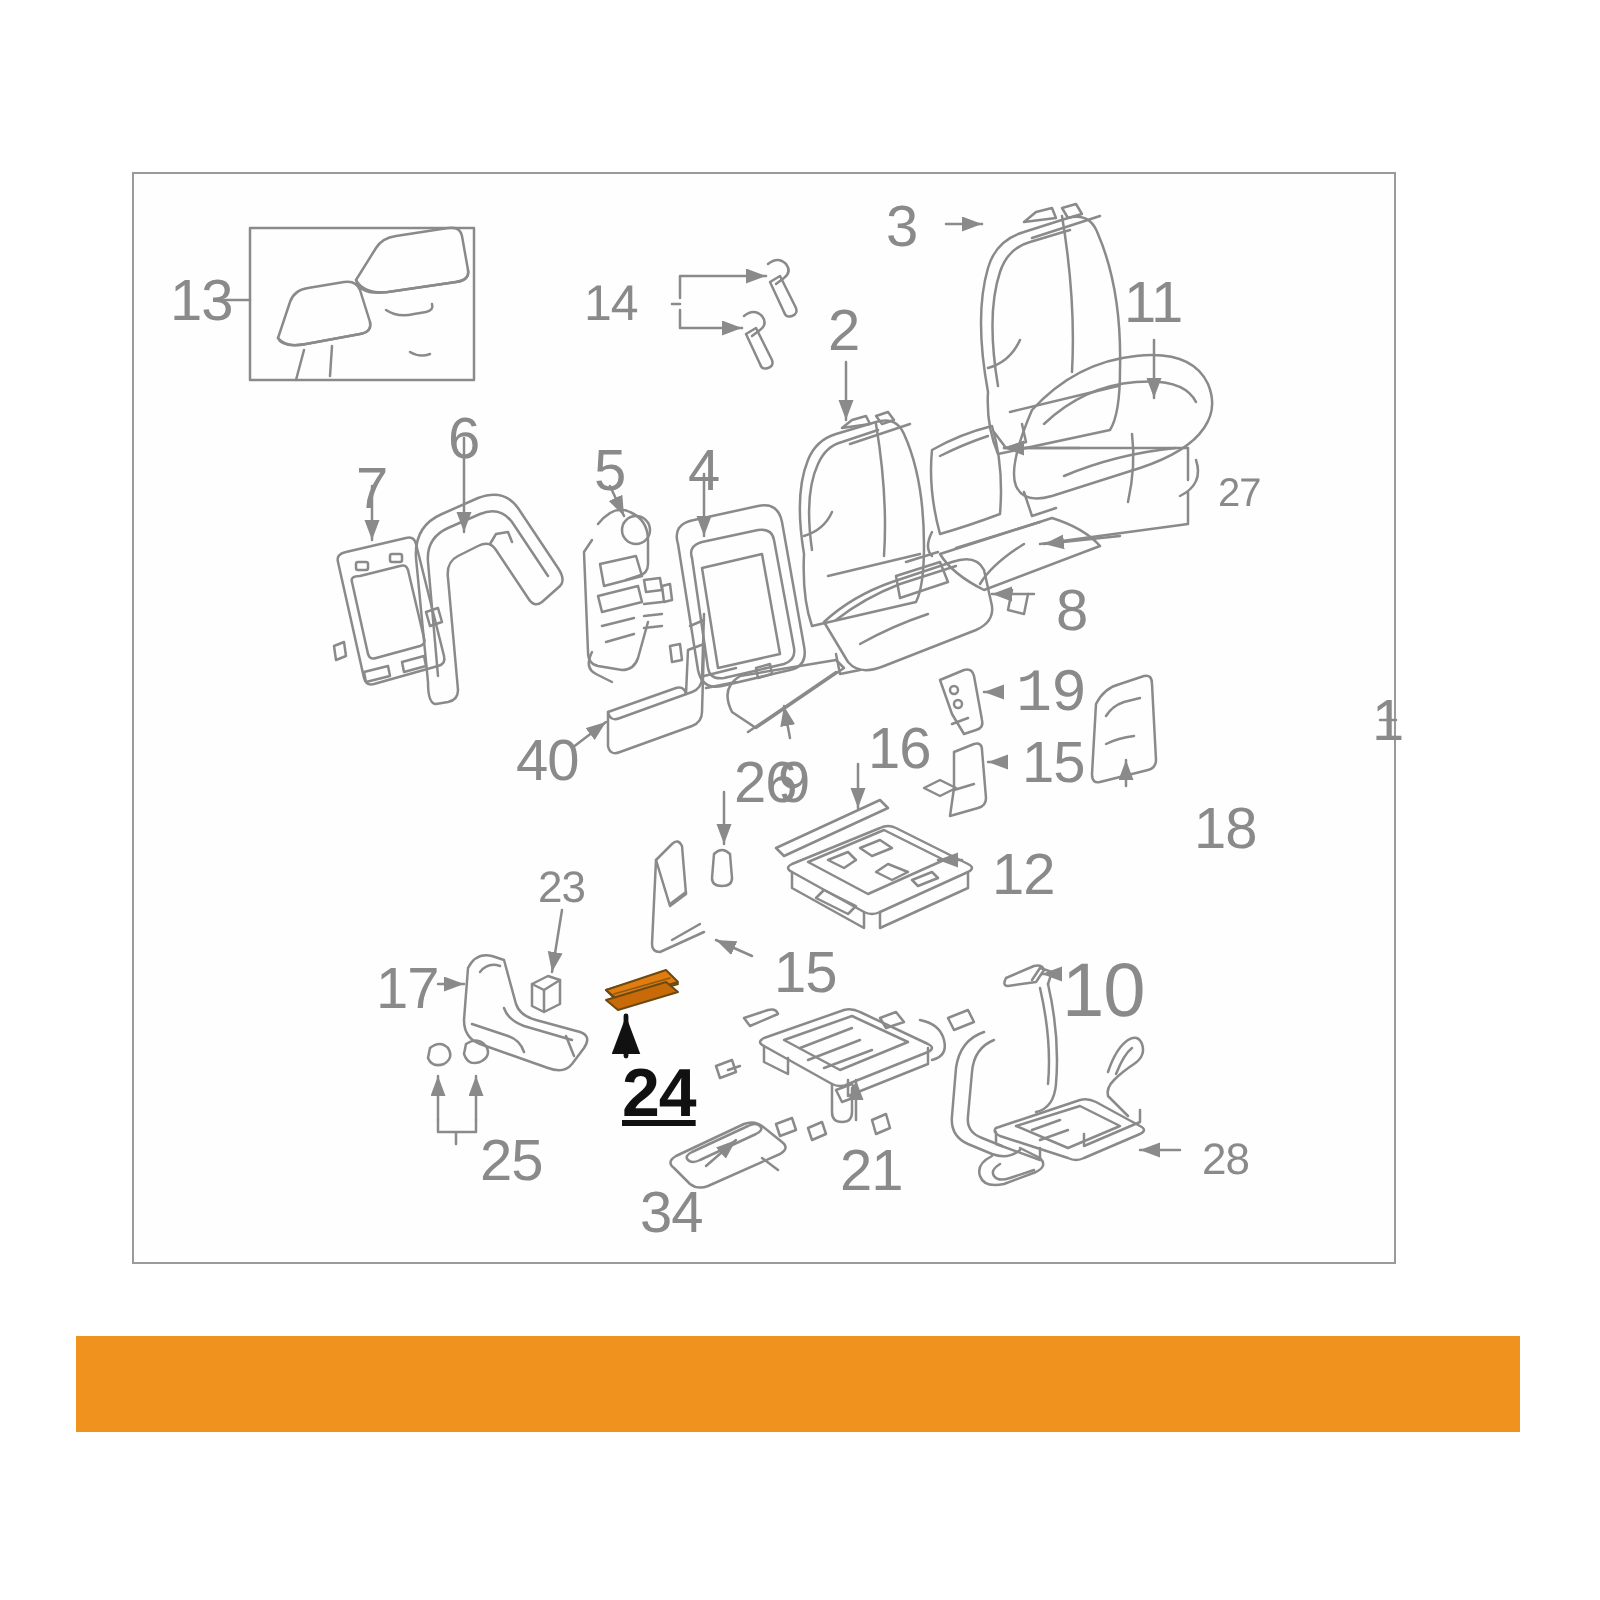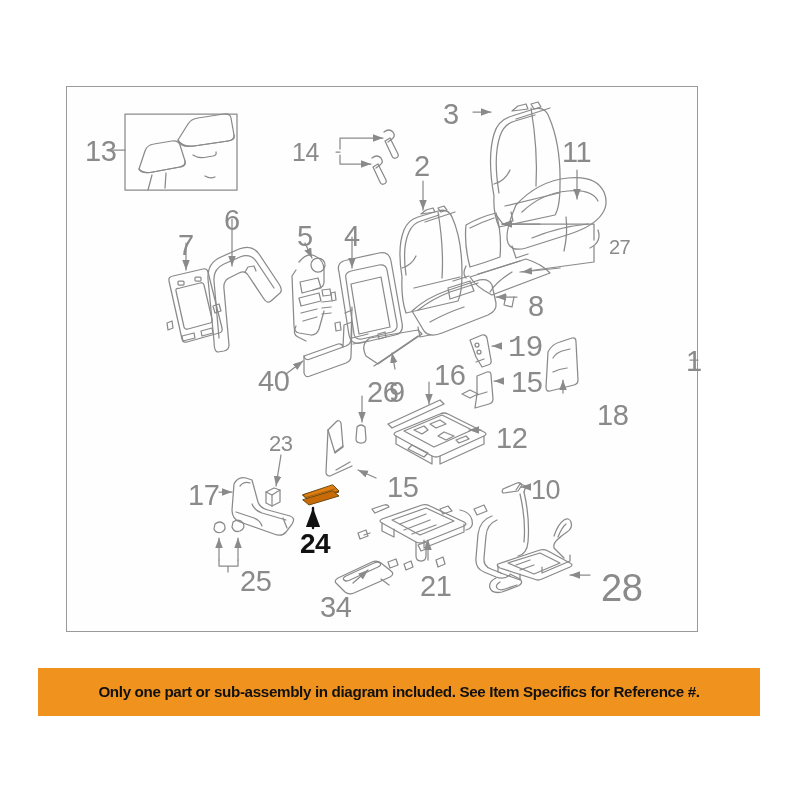--- a/index.html
+++ b/index.html
@@ -338,39 +338,38 @@
   <div id="labels">
     <div class="lbl" style="left: 686px; top: 347px; font-size: 29px;">1</div>
     <div class="lbl" style="left: 414px; top: 152px; font-size: 29px;">2</div>
     <div class="lbl" style="left: 443px; top: 100px; font-size: 29px;">3</div>
     <div class="lbl" style="left: 344px; top: 222px; font-size: 29px;">4</div>
     <div class="lbl" style="left: 297px; top: 222px; font-size: 29px;">5</div>
     <div class="lbl" style="left: 224px; top: 206px; font-size: 29px;">6</div>
     <div class="lbl" style="left: 178px; top: 231px; font-size: 29px;">7</div>
     <div class="lbl" style="left: 528px; top: 292px; font-size: 29px;">8</div>
     <div class="lbl" style="left: 389px; top: 378px; font-size: 29px;">9</div>
-    <div class="lbl" style="left: 531px; top: 477px; font-size: 27px;">10</div>
+    <div class="lbl" style="left: 531px; top: 477px; font-size: 38px;">10</div>
     <div class="lbl" style="left: 562px; top: 138px; font-size: 29px;">11</div>
     <div class="lbl" style="left: 496px; top: 424px; font-size: 29px;">12</div>
     <div class="lbl" style="left: 85px; top: 137px; font-size: 29px;">13</div>
     <div class="lbl" style="left: 292px; top: 140px; font-size: 25px;">14</div>
     <div class="lbl" style="left: 511px; top: 368px; font-size: 29px;">15</div>
     <div class="lbl" style="left: 387px; top: 473px; font-size: 29px;">15</div>
     <div class="lbl" style="left: 417px; top: 361px; font-size: 29px; margin-left: 17px;">16</div>
     <div class="lbl" style="left: 188px; top: 481px; font-size: 29px;">17</div>
     <div class="lbl" style="left: 555px; top: 401px; font-size: 29px; margin-left: 42px;">18</div>
     <div class="lbl" style="left: 508px; top: 333px; font-size: 30px; font-family: Liberation Mono, monospace;">19</div>
     <div class="lbl" style="left: 258px; top: 367px; font-size: 29px;">40</div>
     <div class="lbl" style="left: 420px; top: 572px; font-size: 29px;">21</div>
     <div class="lbl" style="left: 320px; top: 593px; font-size: 29px;">34</div>
     <div class="lbl" style="left: 269px; top: 433px; font-size: 22px;">23</div>
-    <div class="lbl hi" style="left: 300px; top: 530px; font-size: 28px;">24</div>
+    <div class="lbl hi" style="left: 311px; top: 530px; font-size: 34px; text-decoration: underline;">24</div>
     <div class="lbl" style="left: 240px; top: 567px; font-size: 29px;">25</div>
     <div class="lbl" style="left: 355px; top: 378px; font-size: 29px; margin-left: 12px;">26</div>
     <div class="lbl" style="left: 609px; top: 237px; font-size: 20px;">27</div>
-    <div class="lbl" style="left: 601px; top: 569px; font-size: 38px;">28</div>
+    <div class="lbl" style="left: 601px; top: 569px; font-size: 22px;">28</div>
   </div>
 
   <div id="banner">
-    <div class="bline">Only one part or sub-assembly in diagram included. See Item Specifics for Reference #.</div>
   </div>
 
 </div>
 
 </body></html>

